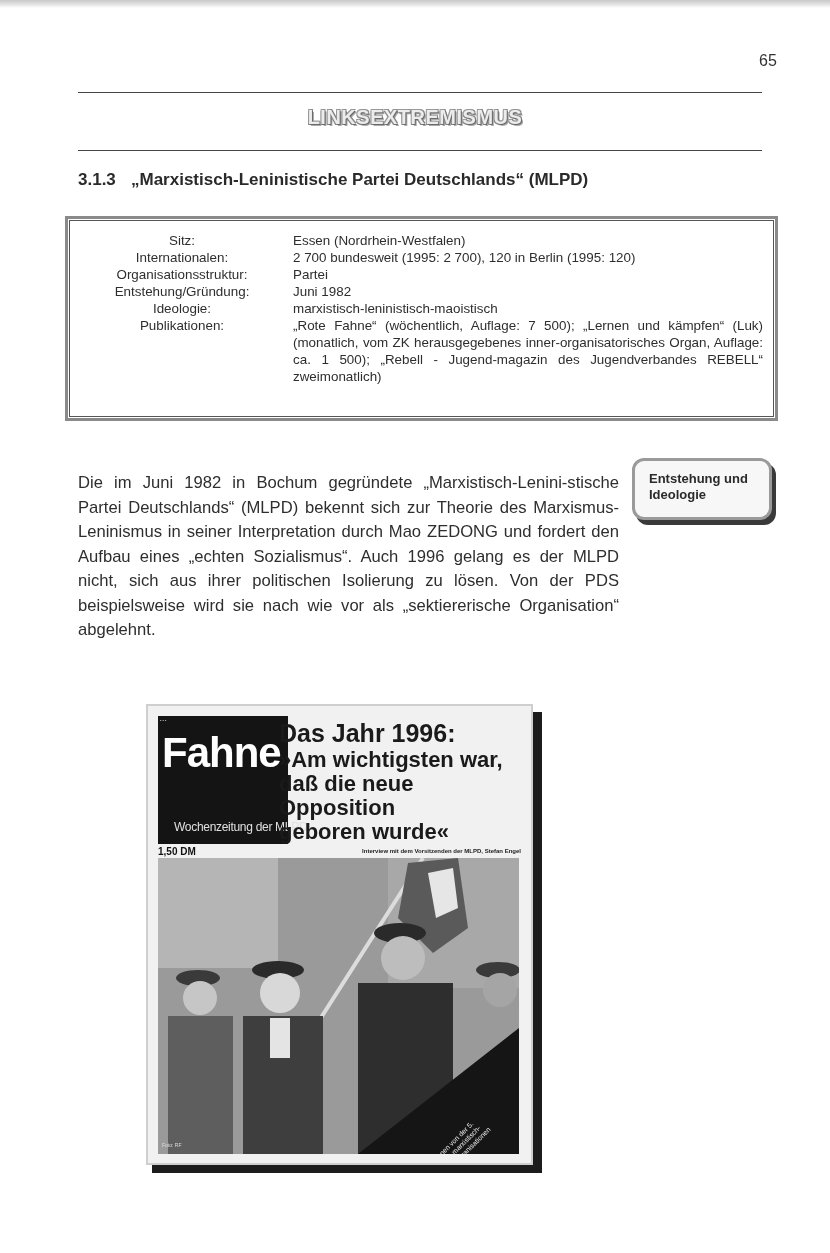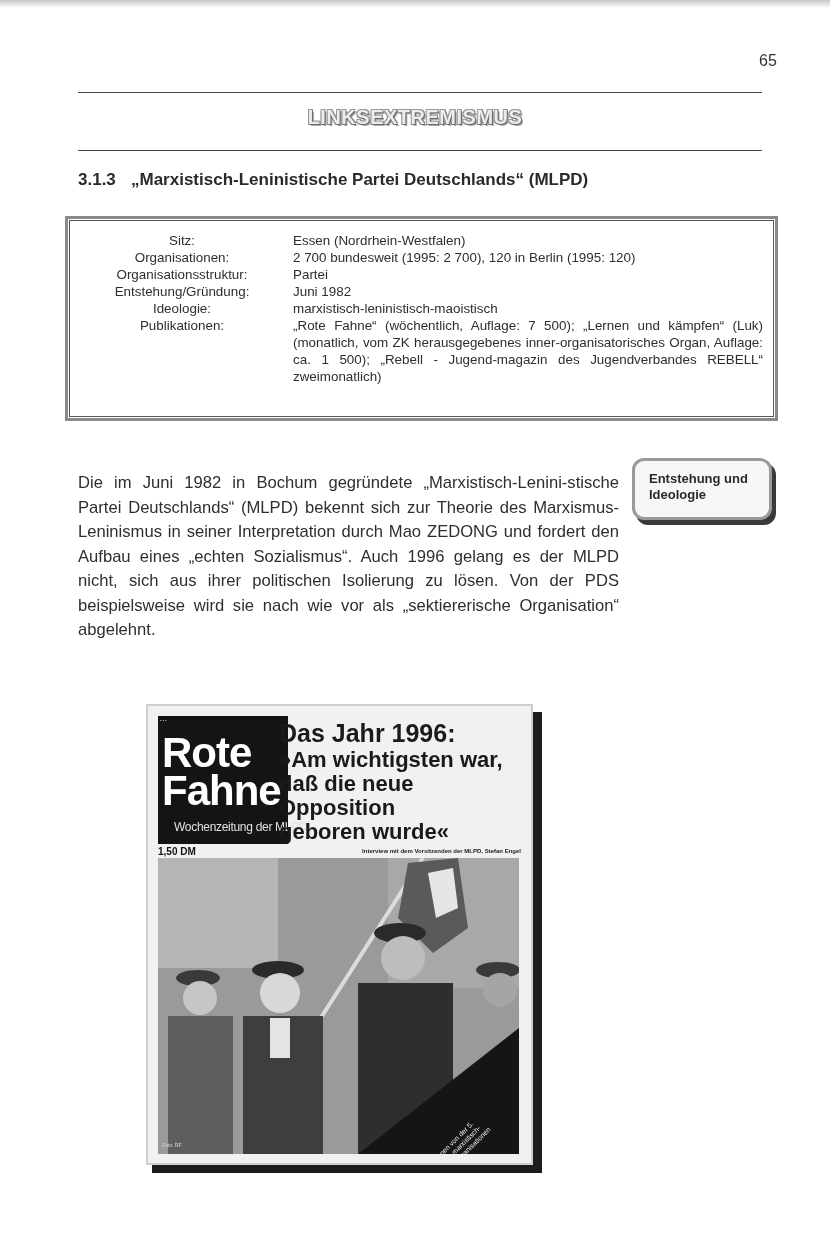--- a/index.html
+++ b/index.html
@@ -101,21 +101,21 @@
 <div class="chapter-title">
   <span class="num">3.1.3</span><span>„Marxistisch-Leninistische Partei Deutschlands“ (MLPD)</span>
 </div>
 
 <div class="fact-box">
   <div class="fact-row" style="top:13px">
     <span class="fact-label">Sitz:</span>
     <span class="fact-value">Essen (Nordrhein-Westfalen)</span>
   </div>
   <div class="fact-row" style="top:30px">
-    <span class="fact-label">Organisationen:</span>
+    <span class="fact-label">Internationalen:</span>
     <span class="fact-value">2 700 bundesweit (1995: 2 700), 120 in Berlin (1995: 120)</span>
   </div>
   <div class="fact-row" style="top:47px">
     <span class="fact-label">Organisationsstruktur:</span>
     <span class="fact-value">Partei</span>
   </div>
   <div class="fact-row" style="top:64px">
     <span class="fact-label">Entstehung/Gründung:</span>
     <span class="fact-value">Juni 1982</span>
   </div>
@@ -134,21 +134,20 @@
 <div class="margin-note">
   <div>Entstehung und</div>
   <div>Ideologie</div>
 </div>
 
 <div class="cover-shadow"></div>
 <div class="cover">
   <div class="masthead">
     <div class="masthead-top">• • •</div>
     <div class="masthead-title">
-      <div>Rote</div>
       <div>Fahne</div>
     </div>
     <div class="masthead-sub">Wochenzeitung der MLPD</div>
   </div>
   <div class="price"><span>1,50 DM</span></div>
 
   <div class="headline">
     <div class="h1">Das Jahr 1996:</div>
     <div>»Am wichtigsten war,</div>
     <div>daß die neue Opposition</div>

